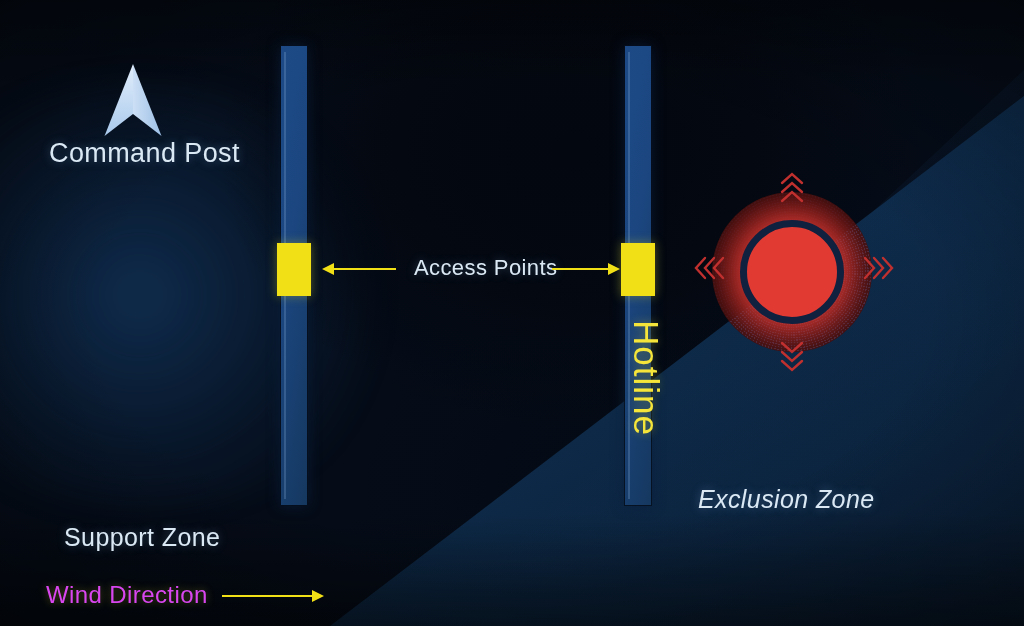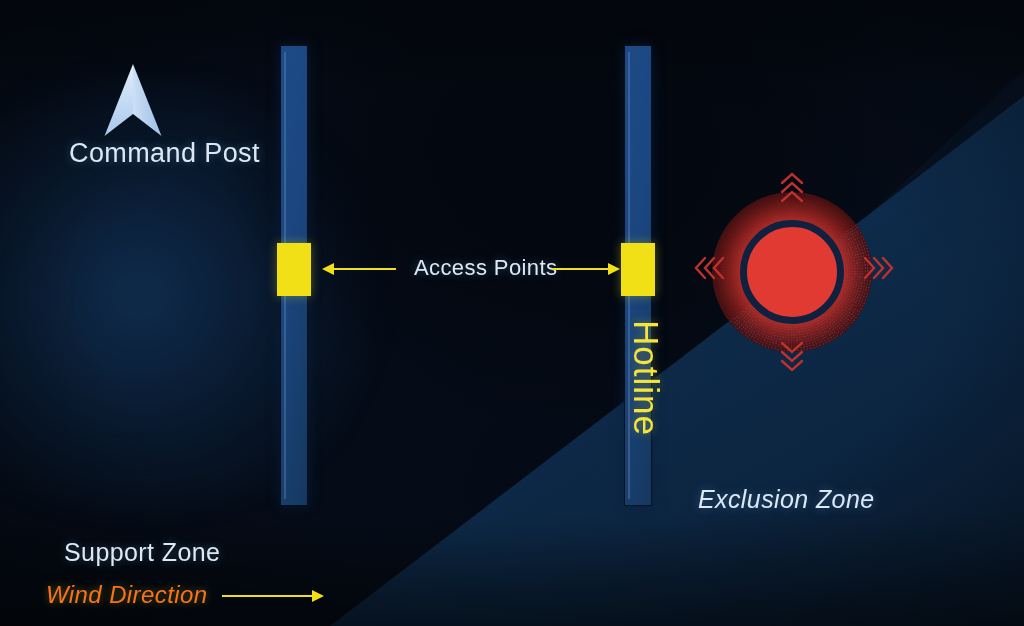--- a/index.html
+++ b/index.html
@@ -93,23 +93,22 @@
     color: #dbe9f5;
     white-space: nowrap;
     letter-spacing: 0.4px;
     text-shadow: 0 0 10px rgba(140,190,240,0.35);
   }
   .label-center {
     text-align: center;
     line-height: 1.28;
   }
   .yellow-text {
-    color: #f97316;
+    color: #d946ef;
     text-shadow: 0 0 9px rgba(230,215,40,0.4);
-    font-style: italic;
   }
 
   .arrow-line {
     position: absolute;
     height: 2px;
     background: #f2e016;
   }
   .arrow-head {
     position: absolute;
     width: 0; height: 0;
@@ -205,21 +204,21 @@
         </linearGradient>
         <linearGradient id="cpg2" x1="0" y1="0" x2="1" y2="0">
           <stop offset="0" stop-color="#ccdff5"></stop>
           <stop offset="1" stop-color="#9dc0e6"></stop>
         </linearGradient>
       </defs>
       <path d="M33 2 L4.5 74 L33 52 Z" fill="url(#cpg)"></path>
       <path d="M33 2 L61.5 74 L33 52 Z" fill="url(#cpg2)"></path>
     </svg>
   </div>
-  <div class="label" style="left:49px; top:138px; font-size:27px;margin-left:20px;">Command Post</div>
+  <div class="label" style="left:49px; top:138px; font-size:27px;">Command Post</div>
 
   <div class="zone-bar" style="left:281px; top:46px; height:459px;">
     <div class="bar-hi"></div>
   </div>
   <div class="access-block" style="left:277px; top:243px;"></div>
 
   <div class="zone-bar" style="left:625px; top:46px; height:459px;">
     <div class="bar-hi"></div>
   </div>
   <div class="access-block" style="left:621px; top:243px;"></div>
@@ -272,21 +271,21 @@
   <div class="chev-group" style="left:860px; top:254px;">
     <svg width="36" height="28" viewBox="0 0 36 28">
       <g fill="none" stroke="#c0302e" stroke-width="2.4" stroke-linecap="round">
         <polyline points="5,4 14,14 5,24"></polyline>
         <polyline points="14,4 23,14 14,24"></polyline>
         <polyline points="23,4 32,14 23,24"></polyline>
       </g>
     </svg>
   </div>
 
-  <div class="label" style="left:64px; top:538px; font-size:25px;">Support Zone</div>
+  <div class="label" style="left:64px; top:523px; font-size:25px;">Support Zone</div>
 
 
   <div class="label" style="left:698px; top:485px; font-size:25px;font-style:italic;">Exclusion Zone</div>
 
   <div class="label yellow-text" style="left:46px; top:581px; font-size:24px;">Wind Direction</div>
   <div class="wind-line" style="left:222px; top:595px; width:92px;"></div>
   <div class="arrow-head right" style="left:312px; top:590px;"></div>
 
 </div>
 

